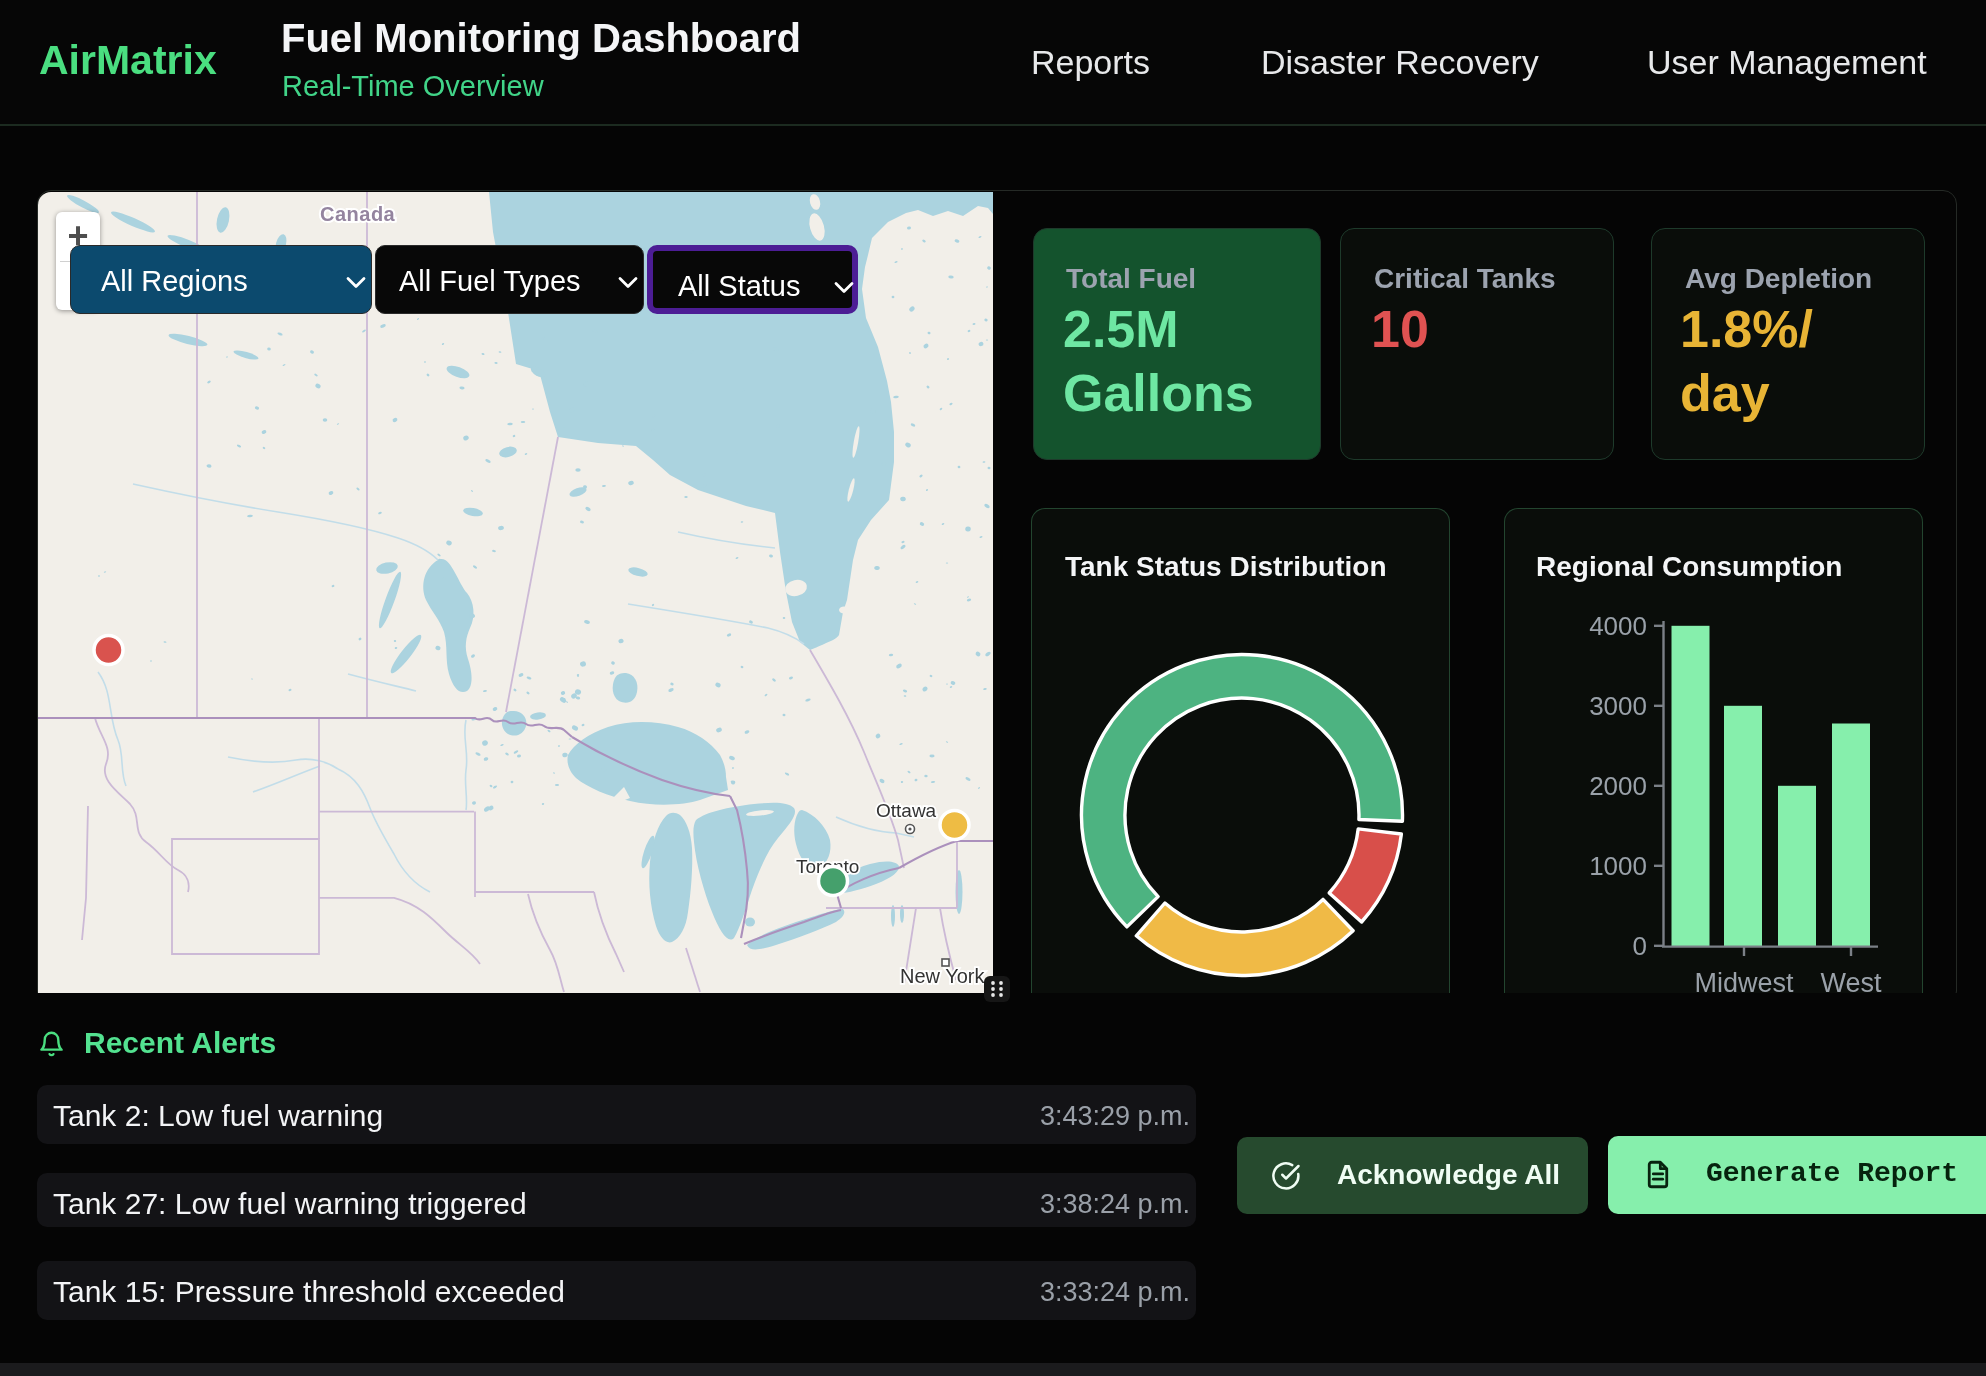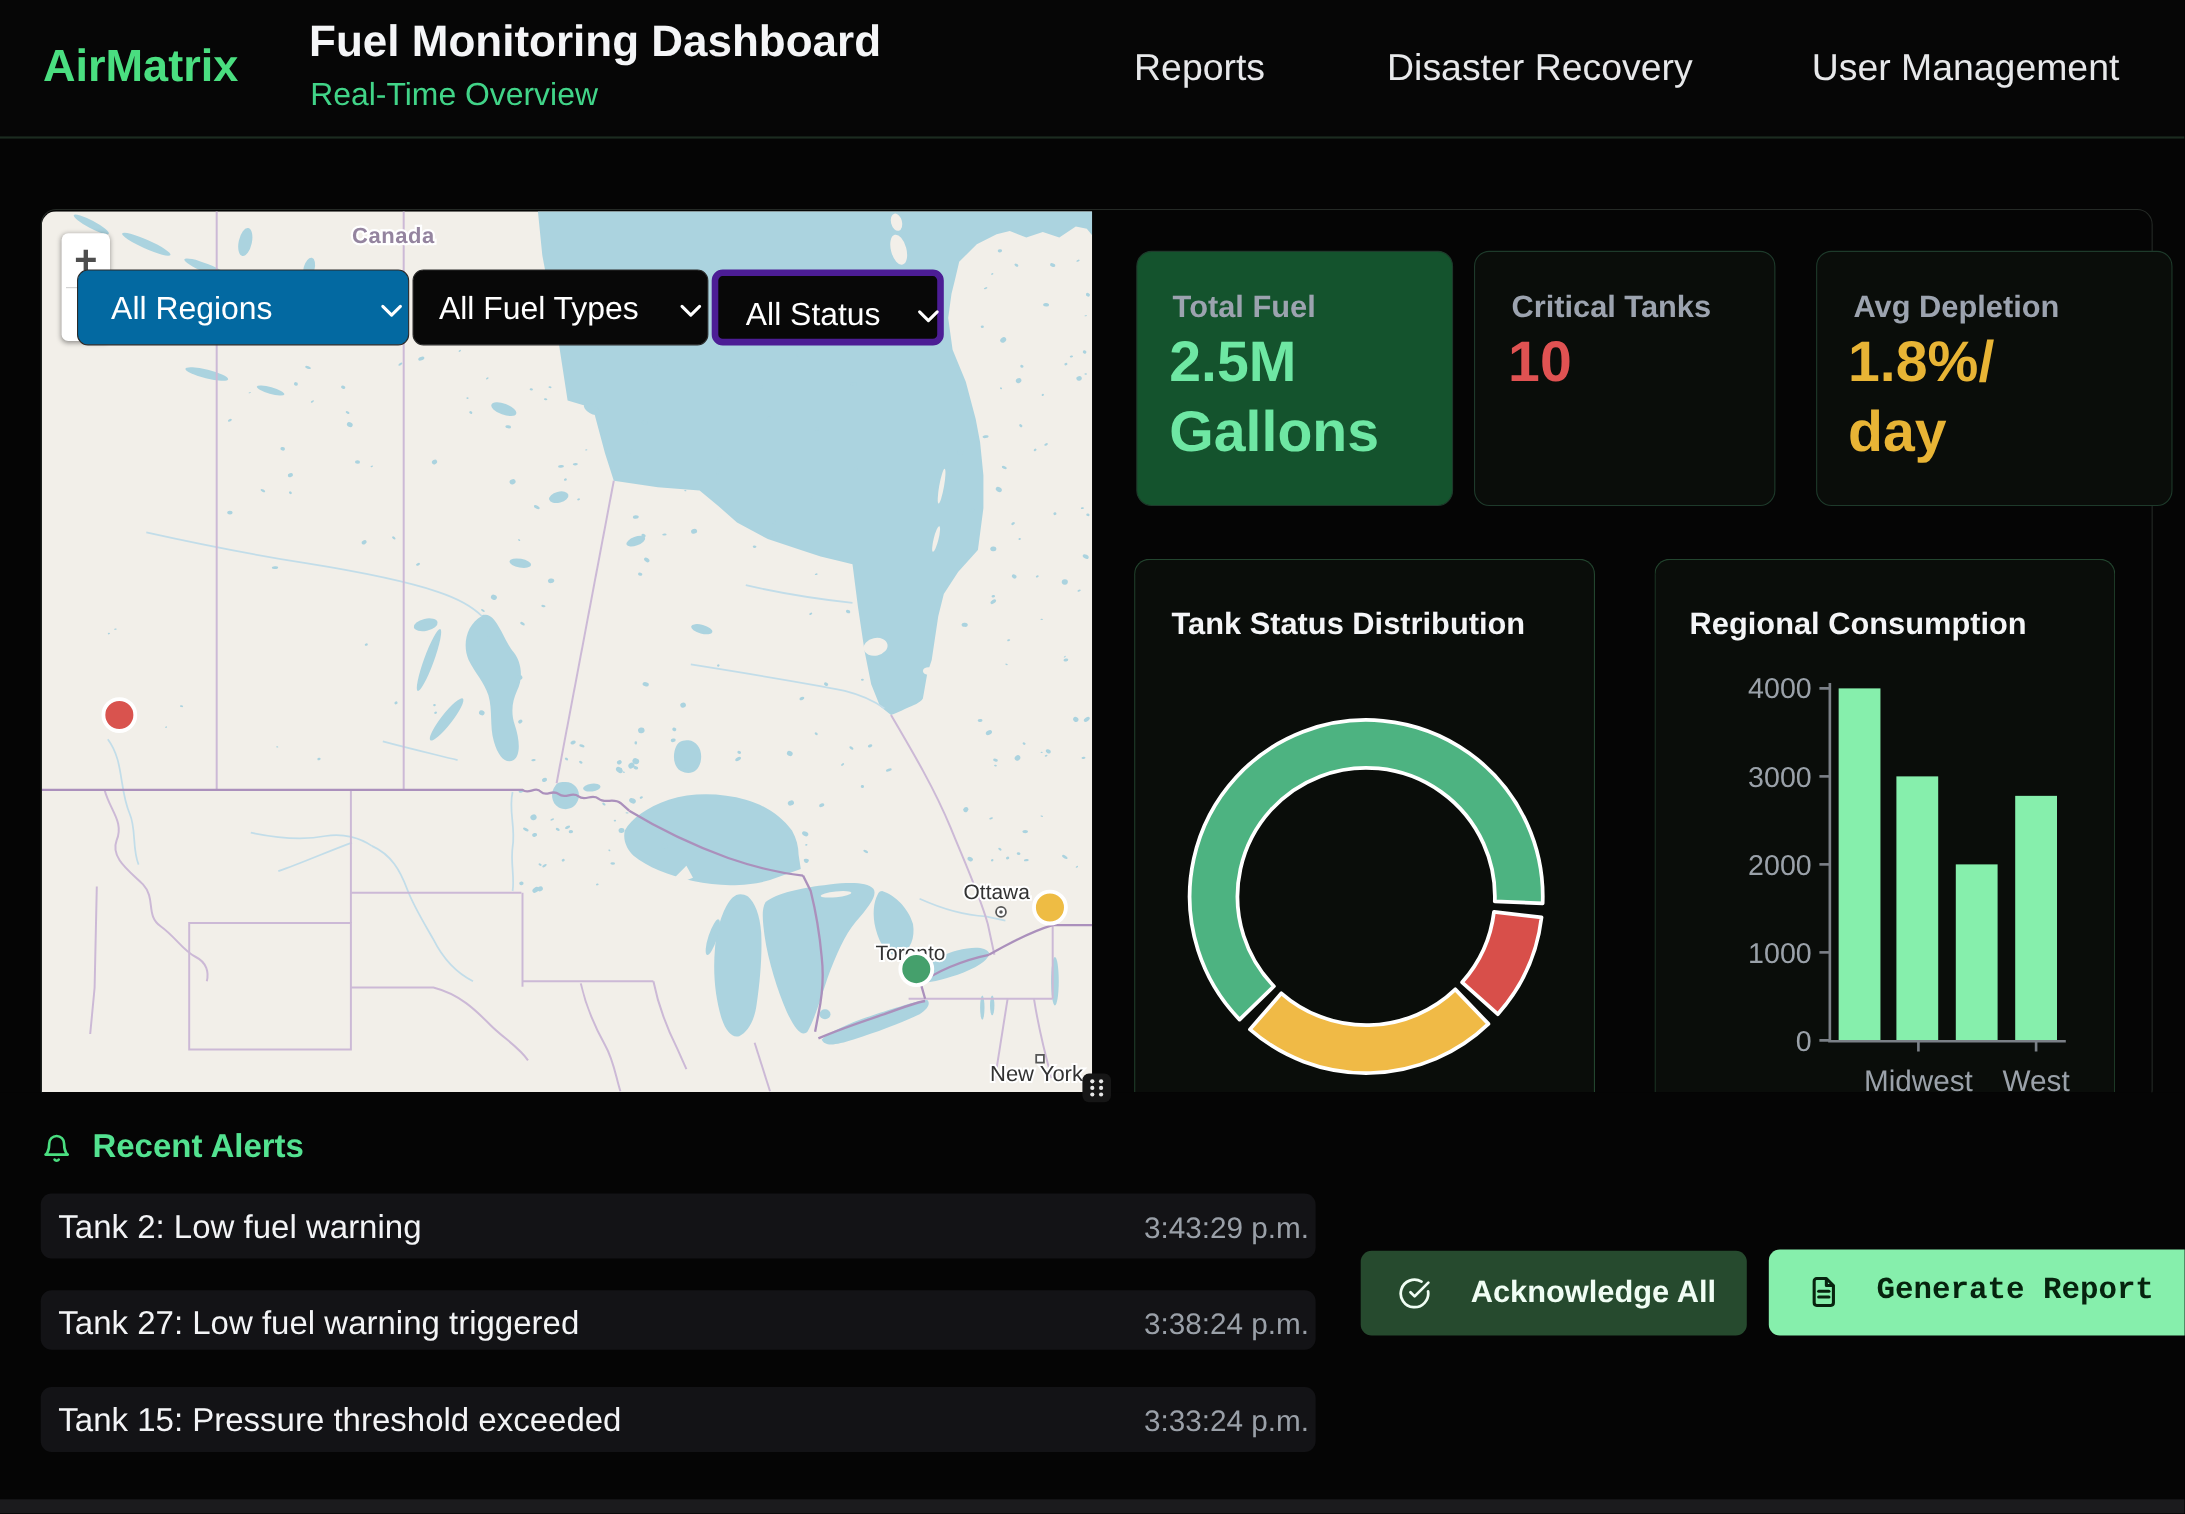--- a/index.html
+++ b/index.html
@@ -419,21 +419,21 @@
 </g>
 </svg>
 </div>
 
 <div class="abs" style="left:56px;top:212px;width:44px;height:98px;background:#fff;border-radius:6px;box-shadow:0 1px 5px rgba(0,0,0,.4);">
   <div class="abs" style="left:0;top:0;width:44px;height:49px;color:#4e4e4e;font-size:36px;font-weight:600;text-align:center;line-height:47px;">+</div>
   <div class="abs" style="left:4px;top:49px;width:36px;height:1px;background:#d0d0d0;"></div>
   <div class="abs" style="left:8px;top:49px;width:44px;height:49px;color:#4e4e4e;font-size:36px;font-weight:600;text-align:center;line-height:45px;">−</div>
 </div>
 
-<div class="abs" style="left:70px;top:245px;width:302px;height:69px;background:#0369a1;border:1px solid #2a2a2a;border-radius:10px;color:#fff;">
+<div class="abs" style="left:70px;top:245px;width:302px;height:69px;background:#0c4a6e;border:1px solid #2a2a2a;border-radius:10px;color:#fff;">
   <span class="abs" style="left:30px;top:19px;font-size:29px;">All Regions</span>
   <svg class="abs" style="left:274px;top:30px;" width="22" height="14" viewBox="0 0 22 14">
       <polyline points="3,2.5 11,10.5 19,2.5" fill="none" stroke="#fff" stroke-width="2.8" stroke-linecap="round" stroke-linejoin="round"></polyline>
     </svg>
 </div>
 <div class="abs" style="left:375px;top:245px;width:269px;height:69px;background:#080808;border:1px solid #2a2a2a;border-radius:10px;color:#fff;">
   <span class="abs" style="left:23px;top:19px;font-size:29px;">All Fuel Types</span>
   <svg class="abs" style="left:241px;top:30px;" width="22" height="14" viewBox="0 0 22 14">
       <polyline points="3,2.5 11,10.5 19,2.5" fill="none" stroke="#fff" stroke-width="2.8" stroke-linecap="round" stroke-linejoin="round"></polyline>
     </svg>
@@ -459,21 +459,21 @@
 </div>
 
 <div class="abs" style="left:1033px;top:228px;width:288px;height:232px;background:#14532d;border:1px solid #1e3a2b;border-radius:14px;">
   <div class="abs" style="left:32px;top:34px;font-size:28px;font-weight:600;color:#9ca3af;">Total Fuel</div>
   <div class="abs" style="left:29px;top:68px;font-size:52px;font-weight:bold;color:#6ee7a3;line-height:64px;">2.5M<br>Gallons</div>
 </div>
 <div class="abs" style="left:1340px;top:228px;width:274px;height:232px;background:#0a0d0a;border:1px solid #1e3a2b;border-radius:14px;">
   <div class="abs" style="left:33px;top:34px;font-size:28px;font-weight:600;color:#9ca3af;">Critical Tanks</div>
   <div class="abs" style="left:30px;top:68px;font-size:52px;font-weight:bold;color:#e05252;line-height:64px;">10</div>
 </div>
-<div class="abs" style="left:1651px;top:228px;width:324px;height:232px;background:#0a0d0a;border:1px solid #1e3a2b;border-radius:14px;">
+<div class="abs" style="left:1651px;top:228px;width:274px;height:232px;background:#0a0d0a;border:1px solid #1e3a2b;border-radius:14px;">
   <div class="abs" style="left:33px;top:34px;font-size:28px;font-weight:600;color:#9ca3af;">Avg Depletion</div>
   <div class="abs" style="left:28px;top:68px;font-size:52px;font-weight:bold;color:#e8b435;line-height:64px;">1.8%/<br>day</div>
 </div>
 
 <div class="abs" style="left:1031px;top:508px;width:419px;height:485px;background:#0a0d0a;border:1px solid #23452f;border-radius:14px 14px 0 0;border-bottom:none;overflow:hidden;">
   <div class="abs" style="left:33px;top:42px;font-size:28px;font-weight:bold;color:#f4f5f7;">Tank Status Distribution</div>
   <svg class="abs" style="left:0;top:0;" width="419" height="485" viewBox="0 0 419 485">
     <path d="M 94.9 417.9 A 160.5 160.5 0 1 1 370.4 312.2 L 326.9 310.5 A 117 117 0 1 0 126.1 387.6 Z" fill="#4db381" stroke="#fff" stroke-width="3.4" stroke-linejoin="round"></path>
     <path d="M 369.4 325.0 A 160.5 160.5 0 0 1 329.6 413.0 L 297.2 384.0 A 117 117 0 0 0 326.2 319.9 Z" fill="#d84f4a" stroke="#fff" stroke-width="3.4" stroke-linejoin="round"></path>
     <path d="M 321.1 421.8 A 160.5 160.5 0 0 1 104.3 426.8 L 132.9 394.0 A 117 117 0 0 0 291.0 390.4 Z" fill="#f0ba46" stroke="#fff" stroke-width="3.4" stroke-linejoin="round"></path>

